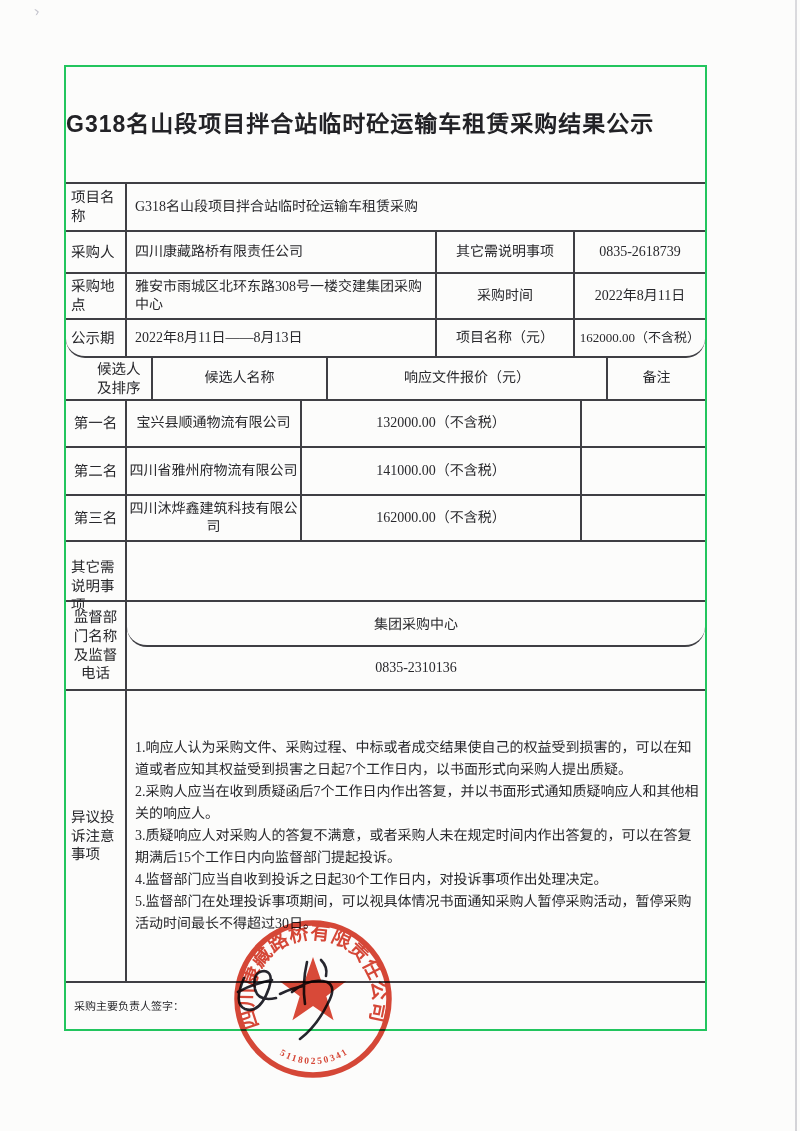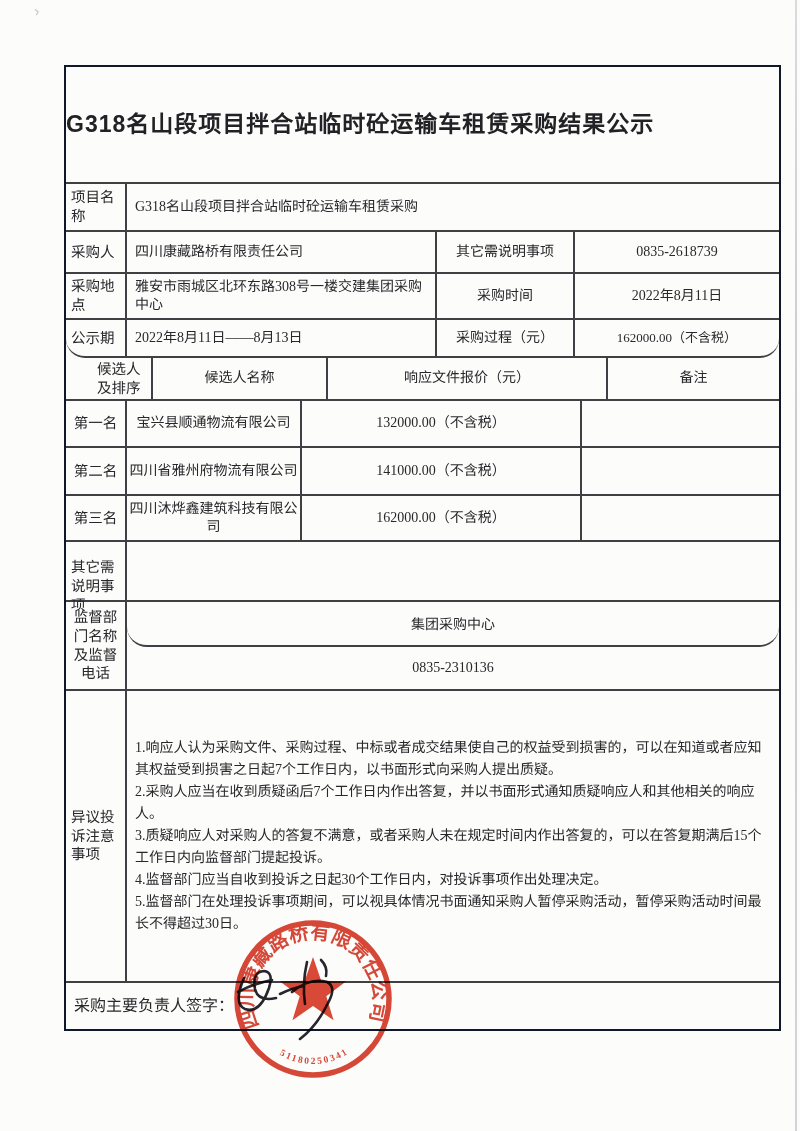--- a/index.html
+++ b/index.html
@@ -12,22 +12,22 @@
   .page-edge{
     position:absolute;top:0;left:795px;width:2px;height:1131px;
     background:linear-gradient(180deg,#cfcfd4 0%,#b9b9c0 40%,#c6c6cc 100%);
     opacity:.75;
   }
   .corner-artifact{
     position:absolute;left:34px;top:2px;font-size:15px;color:#c3c3cc;
     transform:rotate(-12deg);font-family:"Liberation Sans",sans-serif;
   }
   .doc-table{
-    position:absolute;left:64px;top:65px;width:717px;
-    border:2px solid #0f172a;background:transparent;box-sizing:border-box;
+    position:absolute;left:64px;top:65px;width:643px;
+    border:2px solid #22c55e;background:transparent;box-sizing:border-box;
   }
   .row{display:flex;border-bottom:2px solid #3f3f44;box-sizing:border-box;}
   .row.last{border-bottom:none;}
   .cell{
     box-sizing:border-box;border-right:2px solid #3f3f44;
     display:flex;align-items:center;font-size:14px;line-height:1.3;
   }
   .cell.last{border-right:none;}
   .c-label{width:61px;padding:2px 2px 2px 5px;font-size:14.5px;}
   .c-label.center{justify-content:center;text-align:center;padding-left:2px;}
@@ -51,21 +51,21 @@
   .r9{height:60px;} .r10{height:89px;} .r12{height:292px;} .r13{height:46px;}
   .sub-col{flex:1;display:flex;flex-direction:column;}
   .sub-cell{flex:1;display:flex;align-items:center;justify-content:center;
     font-size:14px;box-sizing:border-box;border-radius:20px;}
   .sub-cell.first{border-bottom:2px solid #3f3f44;}
   .objection-body{
     flex:1;display:flex;flex-direction:column;justify-content:center;
     padding:4px 6px 4px 8px;font-size:14px;line-height:22px;border-radius:24px;
   }
   .sign-row-cell{flex:1;display:flex;align-items:center;padding-left:8px;
-    font-size:16px;border-right:none;}
+    font-size:11px;border-right:none;}
   .seal-svg{position:absolute;left:228px;top:918px;mix-blend-mode:multiply;opacity:.92;}
   .signature-svg{position:absolute;left:228px;top:948px;mix-blend-mode:multiply;}
   .seal-text{font-family:"Liberation Serif",serif;font-weight:bold;}
 </style>
 </head>
 <body>
 
 <div class="corner-artifact">›</div>
 <div class="page-edge"></div>
 
@@ -92,21 +92,21 @@
   <div class="row r3">
     <div class="cell c-label">采购地点</div>
     <div class="cell c-val">雅安市雨城区北环东路308号一楼交建集团采购中心</div>
     <div class="cell c-mid">采购时间</div>
     <div class="cell c-right last">2022年8月11日</div>
   </div>
 
   <div class="row r4">
     <div class="cell c-label">公示期</div>
     <div class="cell c-val">2022年8月11日——8月13日</div>
-    <div class="cell c-mid">采购过程（元）</div>
+    <div class="cell c-mid">项目名称（元）</div>
     <div class="cell c-right small last">162000.00（不含税）</div>
   </div>
 
   <div class="row r5">
     <div class="cell c-label">候选人及排序</div>
     <div class="cell c-name">候选人名称</div>
     <div class="cell c-price">响应文件报价（元）</div>
     <div class="cell c-flex c-center last">备注</div>
   </div>
 

